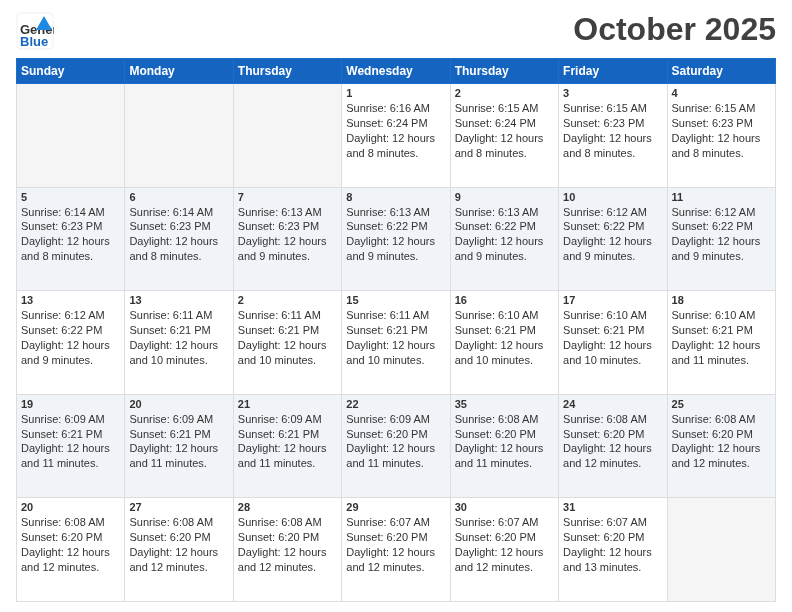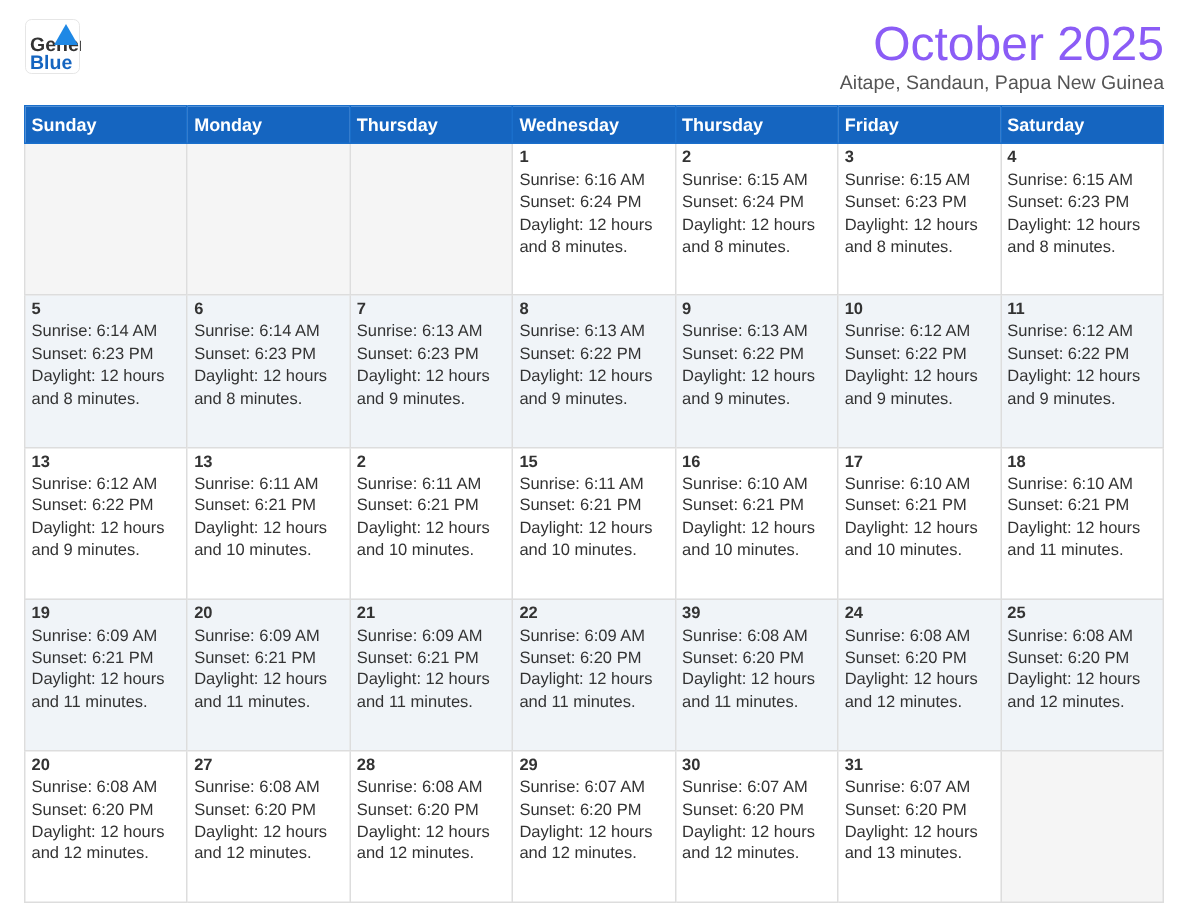--- a/index.html
+++ b/index.html
@@ -32,22 +32,22 @@
     .logo-row {
       display: flex;
       align-items: center;
       gap: 4px;
     }
     .title-area {
       text-align: right;
     }
     .month-title {
       font-size: 32px;
-      font-weight: 400;
-      color: #8b5cf6;
+      font-weight: 700;
+      color: #404040;
       line-height: 1.1;
     }
     .subtitle {
       font-size: 13px;
       color: #555;
     }
     .calendar {
       flex: 1;
       border: 1px solid #ccc;
       border-collapse: collapse;
@@ -102,21 +102,20 @@
             <rect x="1" y="1" width="36" height="36" rx="4" fill="white" stroke="#ddd" stroke-width="0.5"></rect>
             <text x="4" y="22" font-family="Arial" font-weight="bold" font-size="13" fill="#333">General</text>
             <text x="4" y="34" font-family="Arial" font-weight="bold" font-size="13" fill="#1565C0">Blue</text>
             <polygon points="28,4 36,18 20,18" fill="#1E88E5"></polygon>
           </svg>
         </div>
       </div>
     </div>
     <div class="title-area">
       <div class="month-title">October 2025</div>
-      <div class="subtitle">Aitape, Sandaun, Papua New Guinea</div>
     </div>
   </div>
 
   <table class="calendar">
     <thead>
       <tr>
         <th>Sunday</th>
         <th>Monday</th>
         <th>Thursday</th>
         <th>Wednesday</th>
@@ -284,21 +283,21 @@
 and 11 minutes.</div>
           </td>
           <td>
             <span class="day-num">22</span>
             <div class="day-info" style="white-space: pre-line;">Sunrise: 6:09 AM
 Sunset: 6:20 PM
 Daylight: 12 hours
 and 11 minutes.</div>
           </td>
           <td>
-            <span class="day-num">39</span>
+            <span class="day-num">35</span>
             <div class="day-info" style="white-space: pre-line;">Sunrise: 6:08 AM
 Sunset: 6:20 PM
 Daylight: 12 hours
 and 11 minutes.</div>
           </td>
           <td>
             <span class="day-num">24</span>
             <div class="day-info" style="white-space: pre-line;">Sunrise: 6:08 AM
 Sunset: 6:20 PM
 Daylight: 12 hours

